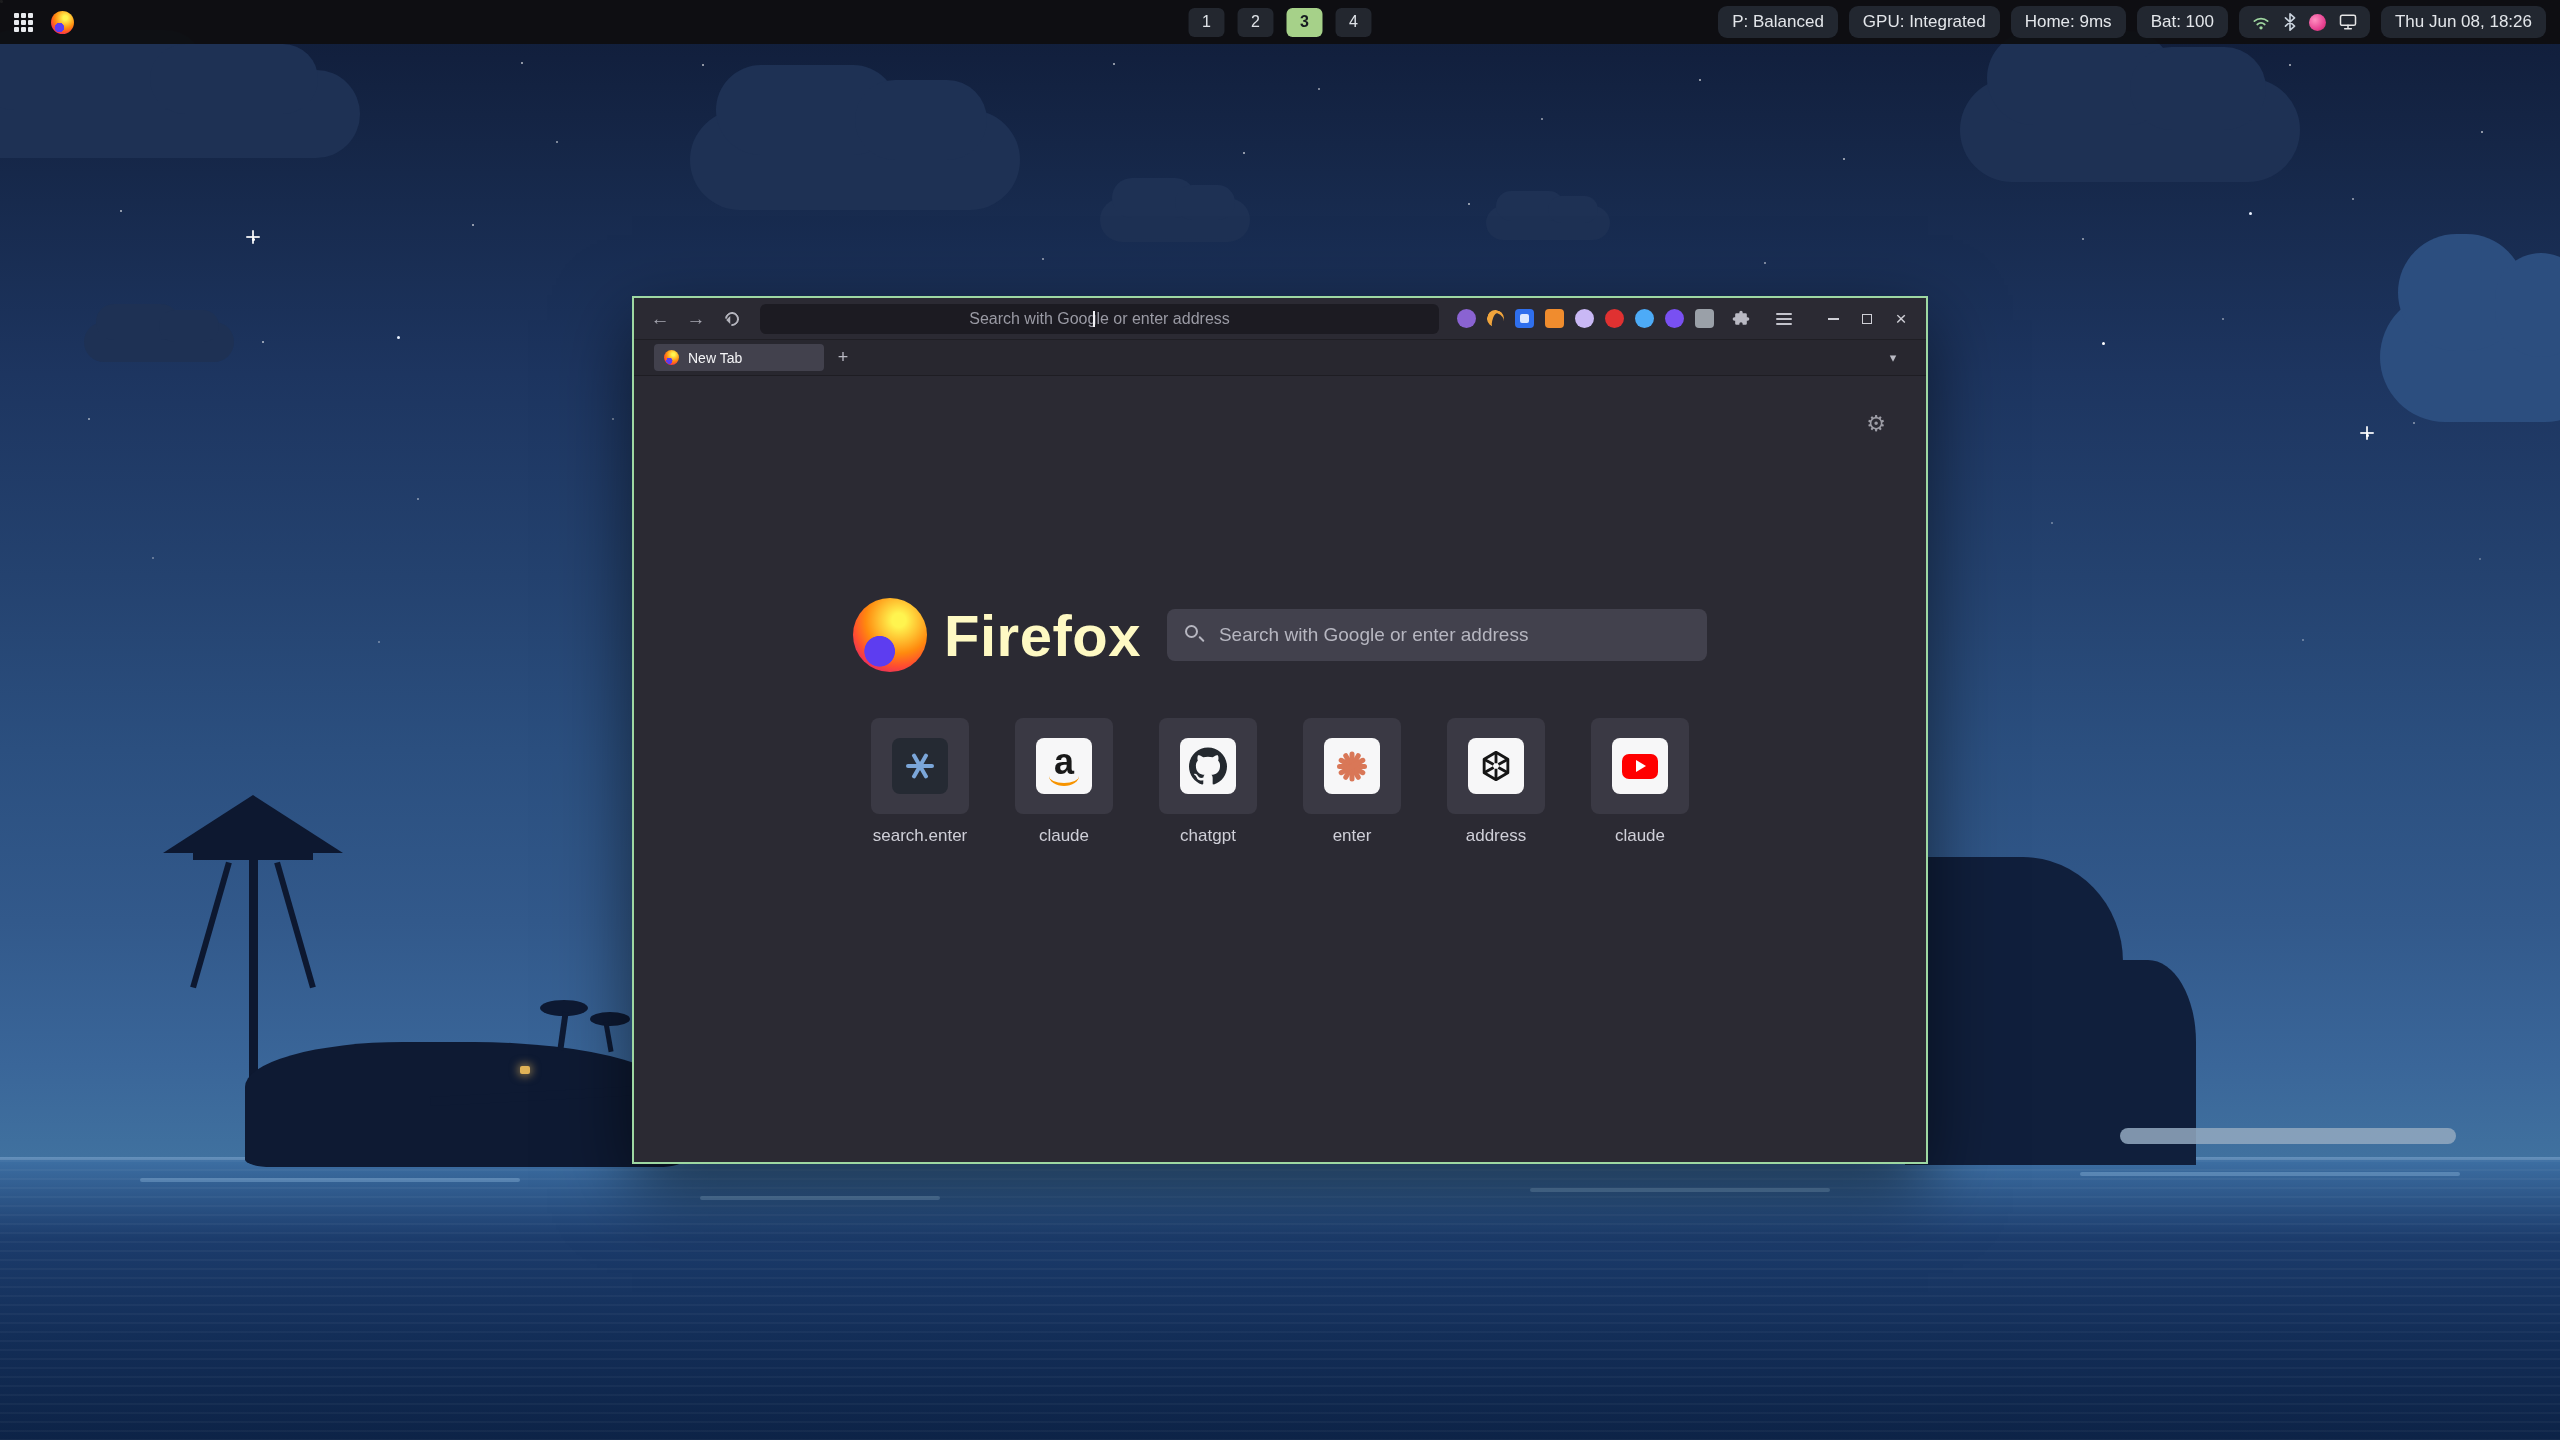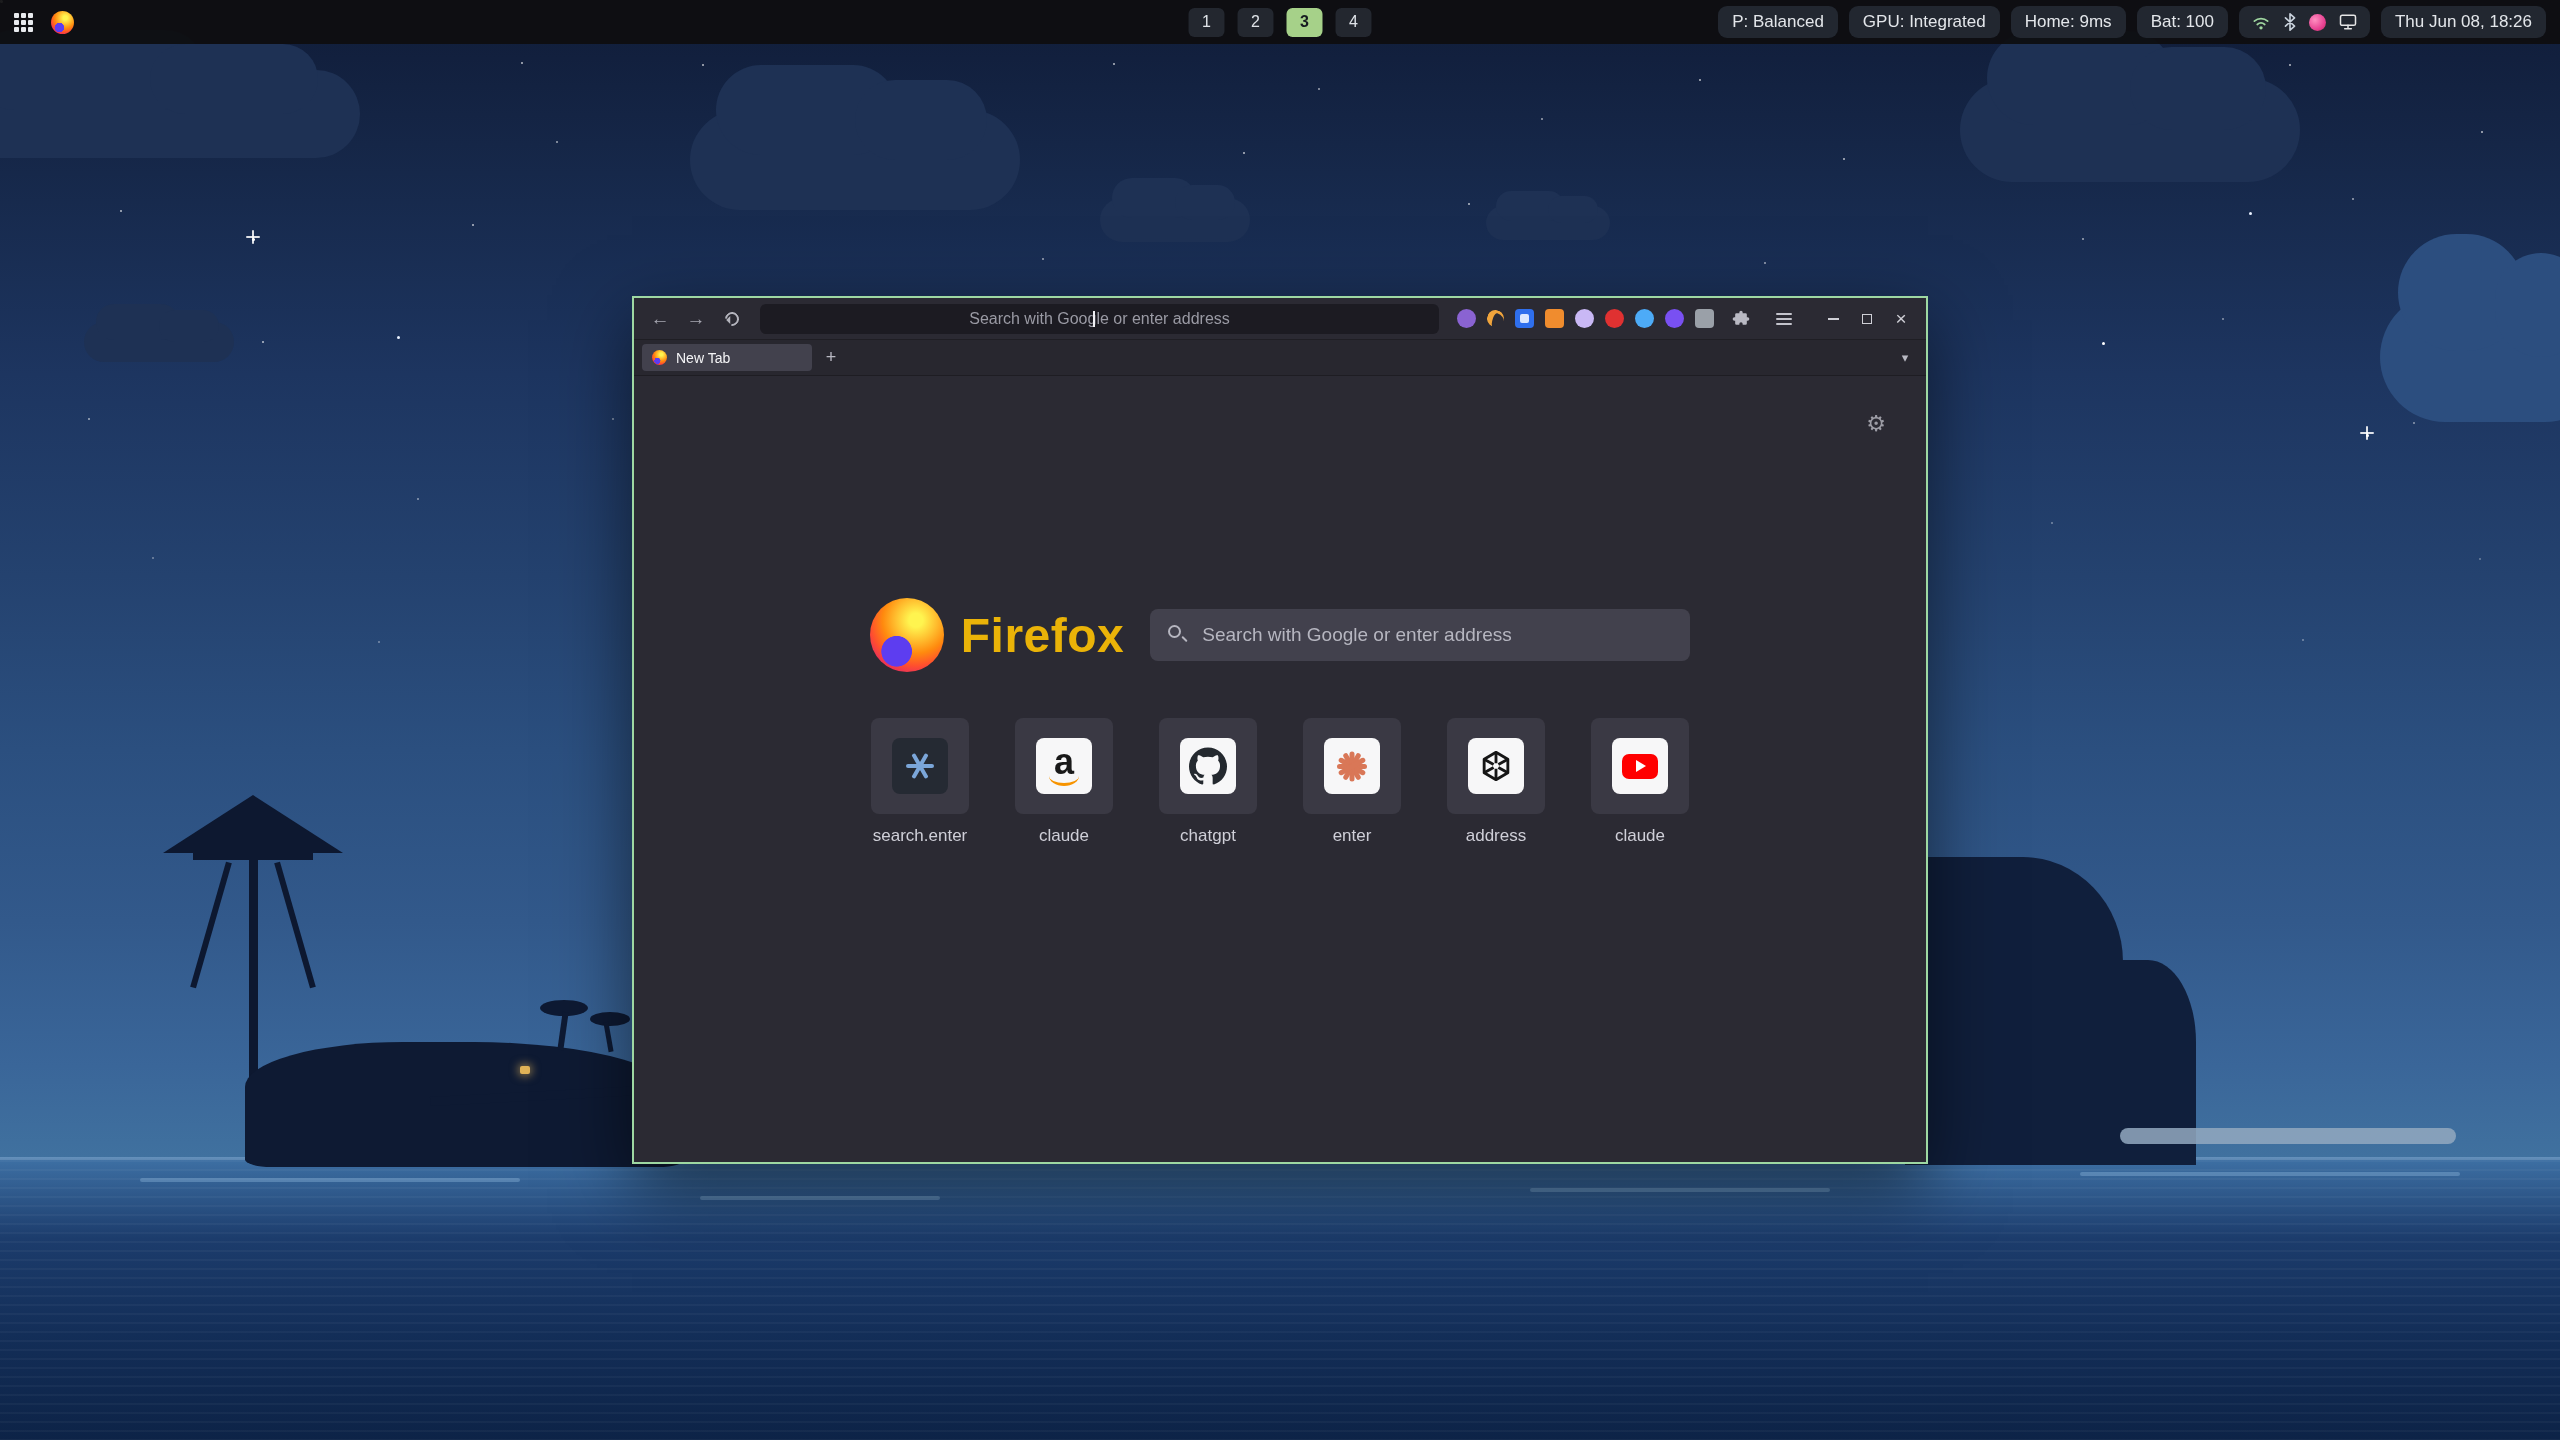--- a/index.html
+++ b/index.html
@@ -92,32 +92,32 @@
   .e9 { background:#9aa0a8; border-radius:4px; }
   .icon-btn { width: 32px; height: 30px; display: flex; align-items: center; justify-content: center; border-radius: 4px; color: #b9b9c3; }
   .hamburger { width: 16px; height: 12px; display: flex; flex-direction: column; justify-content: space-between; }
   .hamburger i { height: 2px; background: #c3c3cc; border-radius: 1px; }
   .win-controls { display: flex; align-items: center; gap: 4px; margin-left: 8px; }
   .wc { width: 30px; height: 28px; display: flex; align-items: center; justify-content: center; color: #cfcfd6; border-radius: 4px; }
   .min-bar { width: 11px; height: 2px; background: #cfcfd6; }
   .max-box { width: 10px; height: 10px; border: 1.5px solid #cfcfd6; }
   .close-x { font-size: 19px; line-height: 1; }
 
-  .tabbar { height: 36px; background: #28272f; display: flex; align-items: center; padding: 0 8px; border-bottom: 1px solid rgba(0,0,0,.25); }
+  .tabbar { height: 36px; background: #28272f; display: flex; align-items: center; padding: 0 20px; border-bottom: 1px solid rgba(0,0,0,.25); }
   .tab { width: 170px; height: 27px; background: #42414d; border-radius: 4px; display: flex; align-items: center; gap: 9px; padding: 0 10px; color: #f4f4f6; font-size: 14px; }
   .newtab-btn { width: 26px; height: 26px; display: flex; align-items: center; justify-content: center; color: #b9b9c3; font-size: 18px; margin-left: 6px; border-radius: 4px; }
   .tablist-btn { margin-left: auto; width: 26px; height: 26px; display: flex; align-items: center; justify-content: center; color: #b9b9c3; font-size: 13px; }
 
   .content { flex: 1; background: #2b2a33; position: relative; overflow: hidden; }
   .gear-btn { position: absolute; top: 32px; right: 34px; width: 32px; height: 32px; display: flex; align-items: center; justify-content: center; font-size: 22px; color: #9d9da6; }
 
   .hero { margin-top: 222px; display: flex; align-items: center; justify-content: center; gap: 26px; }
   .logo-lockup { display: flex; align-items: center; gap: 17px; }
   .big-ball { width: 74px; height: 74px; }
-  .wordmark { font-size: 48px; font-weight: bold; color: #eab308; letter-spacing: .5px; }
+  .wordmark { font-size: 58px; font-weight: bold; color: #fef9c3; letter-spacing: .5px; }
   .searchbox { width: 540px; height: 52px; background: #42414d; border-radius: 8px; display: flex; align-items: center; position: relative; }
   .searchbox input { width: 100%; height: 100%; background: transparent; border: none; outline: none; padding-left: 52px; font-size: 19px; color: #e6e6ea; font-family: "Liberation Sans", sans-serif; }
   .searchbox input::placeholder { color: #b6b6c0; }
   .mag { position: absolute; left: 18px; top: 16px; width: 13px; height: 13px; border: 2px solid #b6b6c0; border-radius: 50%; }
   .mag::after { content:""; position:absolute; left: 11px; top: 11px; width: 7px; height: 2px; background: #b6b6c0; transform: rotate(45deg); border-radius: 1px; }
 
   .shortcuts { margin-top: 46px; display: flex; justify-content: center; gap: 46px; }
   .tile { width: 98px; text-align: center; }
   .tile-card { width: 98px; height: 96px; background: #3a3944; border-radius: 8px; display: flex; align-items: center; justify-content: center; }
   .icon-box { width: 56px; height: 56px; border-radius: 8px; background: #f7f7f8; display: flex; align-items: center; justify-content: center; position: relative; }

